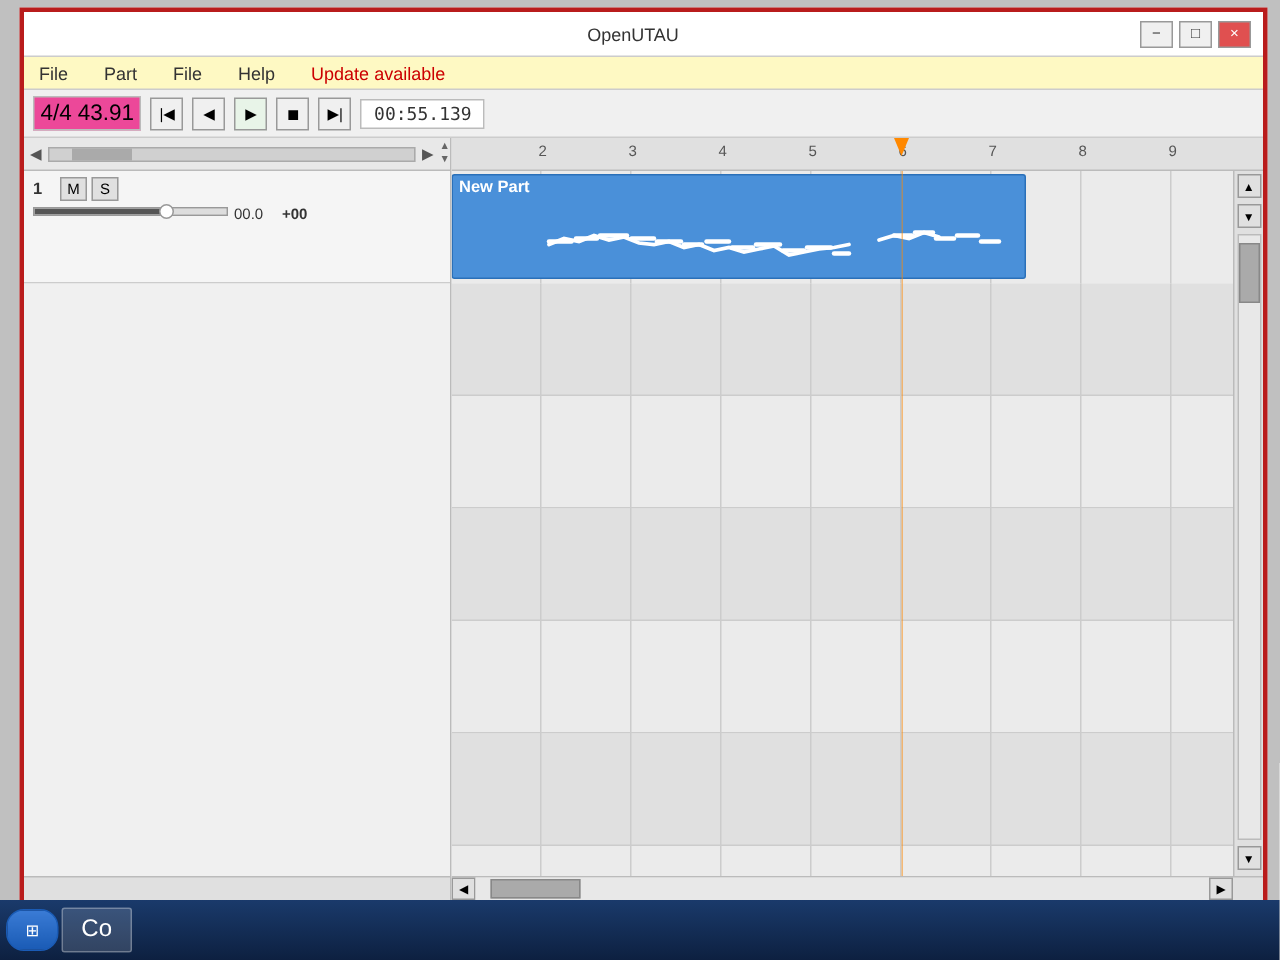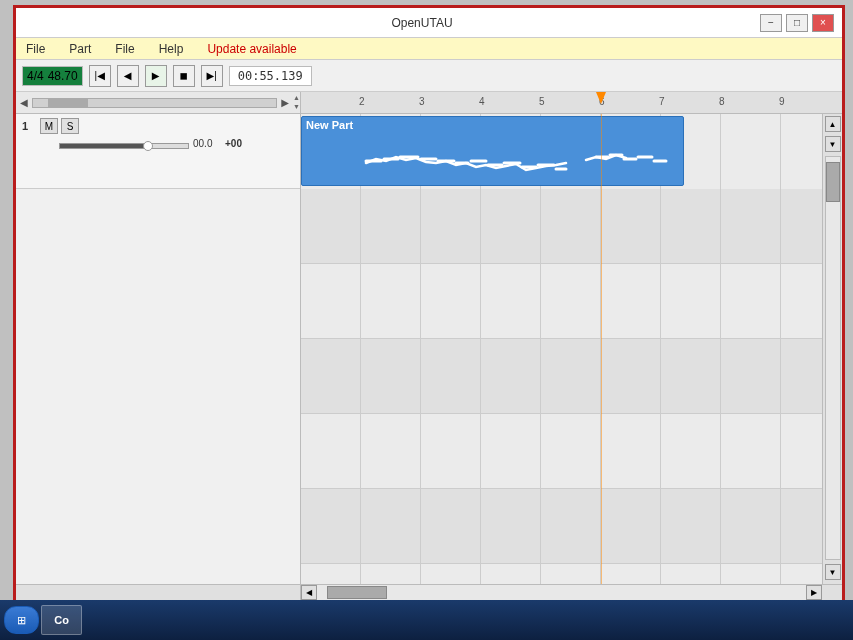--- a/index.html
+++ b/index.html
@@ -91,22 +91,22 @@
       border-bottom: 1px solid #ccc;
       flex-shrink: 0;
       gap: 6px;
     }
     .toolbar-group {
       display: flex;
       align-items: center;
       gap: 4px;
       border: 1px solid #bbb;
       padding: 2px 4px;
-      background: #15803d;
-      font-size: 12px;
+      background: #ec4899;
+      font-size: 15px;
       justify-content: flex-end;
     }
     .toolbar-btn {
       width: 22px;
       height: 22px;
       background: #f0f0f0;
       border: 1px solid #999;
       display: flex;
       align-items: center;
       justify-content: center;
@@ -183,23 +183,22 @@
       height: 16px;
       background: #e0e0e0;
       border: 1px solid #999;
       display: flex;
       align-items: center;
       justify-content: center;
       cursor: pointer;
     }
     .track-slider-row {
       display: flex;
-      align-items: flex-end;
+      align-items: flex-start;
       gap: 4px;
-      margin-left: 37px;
     }
     .track-slider {
       width: 120px;
       height: 6px;
       appearance: none;
       background: linear-gradient(to right, #555 70%, #ddd 70%);
       border: 1px solid #999;
       outline: none;
     }
     .track-slider::-webkit-slider-thumb {
@@ -280,28 +279,27 @@
       background: linear-gradient(to bottom, #1a3a6b, #0d2040);
       display: flex;
       align-items: center;
       padding: 0 4px;
       gap: 2px;
     }
     .taskbar-btn {
       background: rgba(255,255,255,0.15);
       border: 1px solid rgba(255,255,255,0.3);
       color: #fff;
-      font-size: 11px;
+      font-size: 16px;
       padding: 4px 12px;
       height: 30px;
       display: flex;
       align-items: center;
       cursor: pointer;
       border-radius: 2px;
-      font-weight: bold;
     }
     .taskbar-start {
       background: linear-gradient(to bottom, #3a7bd5, #1a5bb5);
       border: 1px solid #1a5bb5;
       border-radius: 12px;
       color: #fff;
       font-size: 11px;
       padding: 4px 12px;
       height: 28px;
       display: flex;
@@ -336,21 +334,21 @@
     <span class="menu-item">File</span>
     <span class="menu-item">Part</span>
     <span class="menu-item">File</span>
     <span class="menu-item">Help</span>
     <span class="menu-item update">Update available</span>
   </div>
 
   <div class="toolbar">
     <div class="toolbar-group">
       <span style="cursor:pointer">4/4</span>
-      <span style="cursor:pointer">48.70</span>
+      <span style="cursor:pointer">43.91</span>
     </div>
     <div class="toolbar-btn">|◀</div>
     <div class="toolbar-btn">◀</div>
     <div class="toolbar-btn" style="background:#e8f4e8;">▶</div>
     <div class="toolbar-btn">◼</div>
     <div class="toolbar-btn">▶|</div>
     <div class="time-display">00:55.139</div>
   </div>
 
   <div class="main-content">

